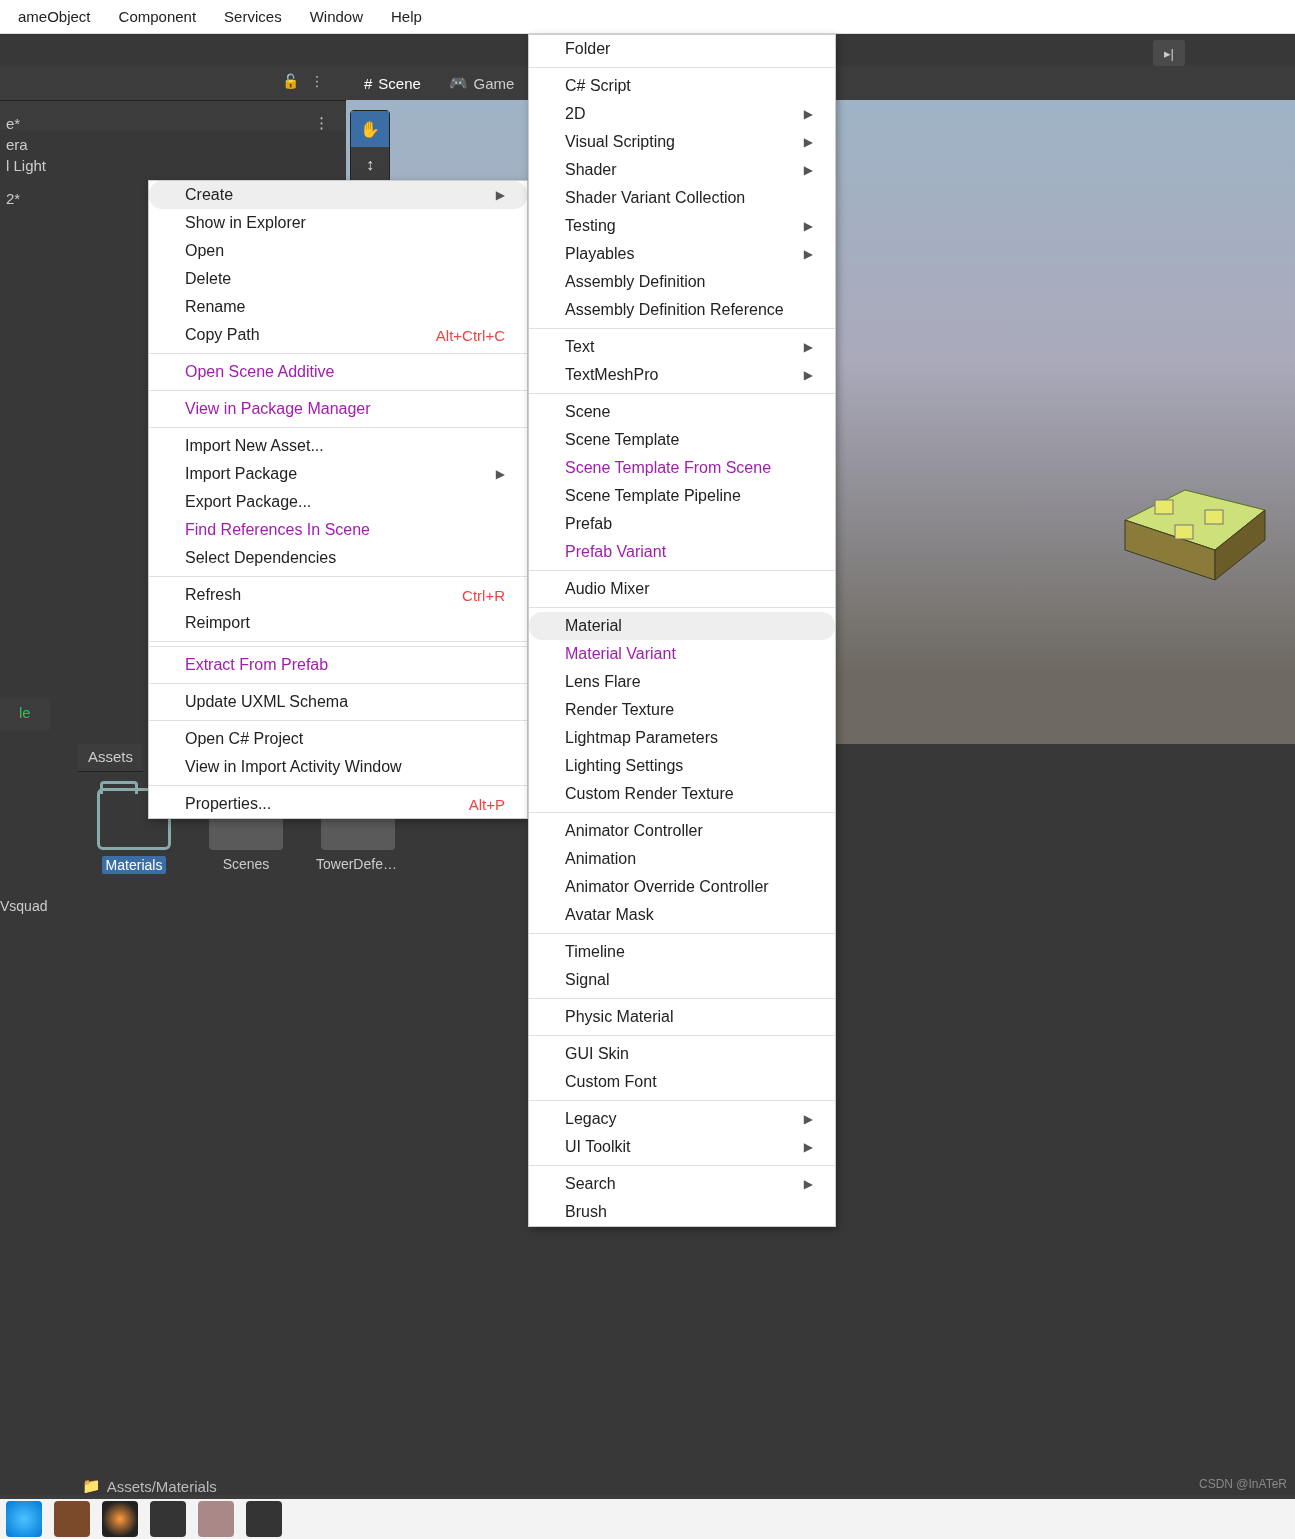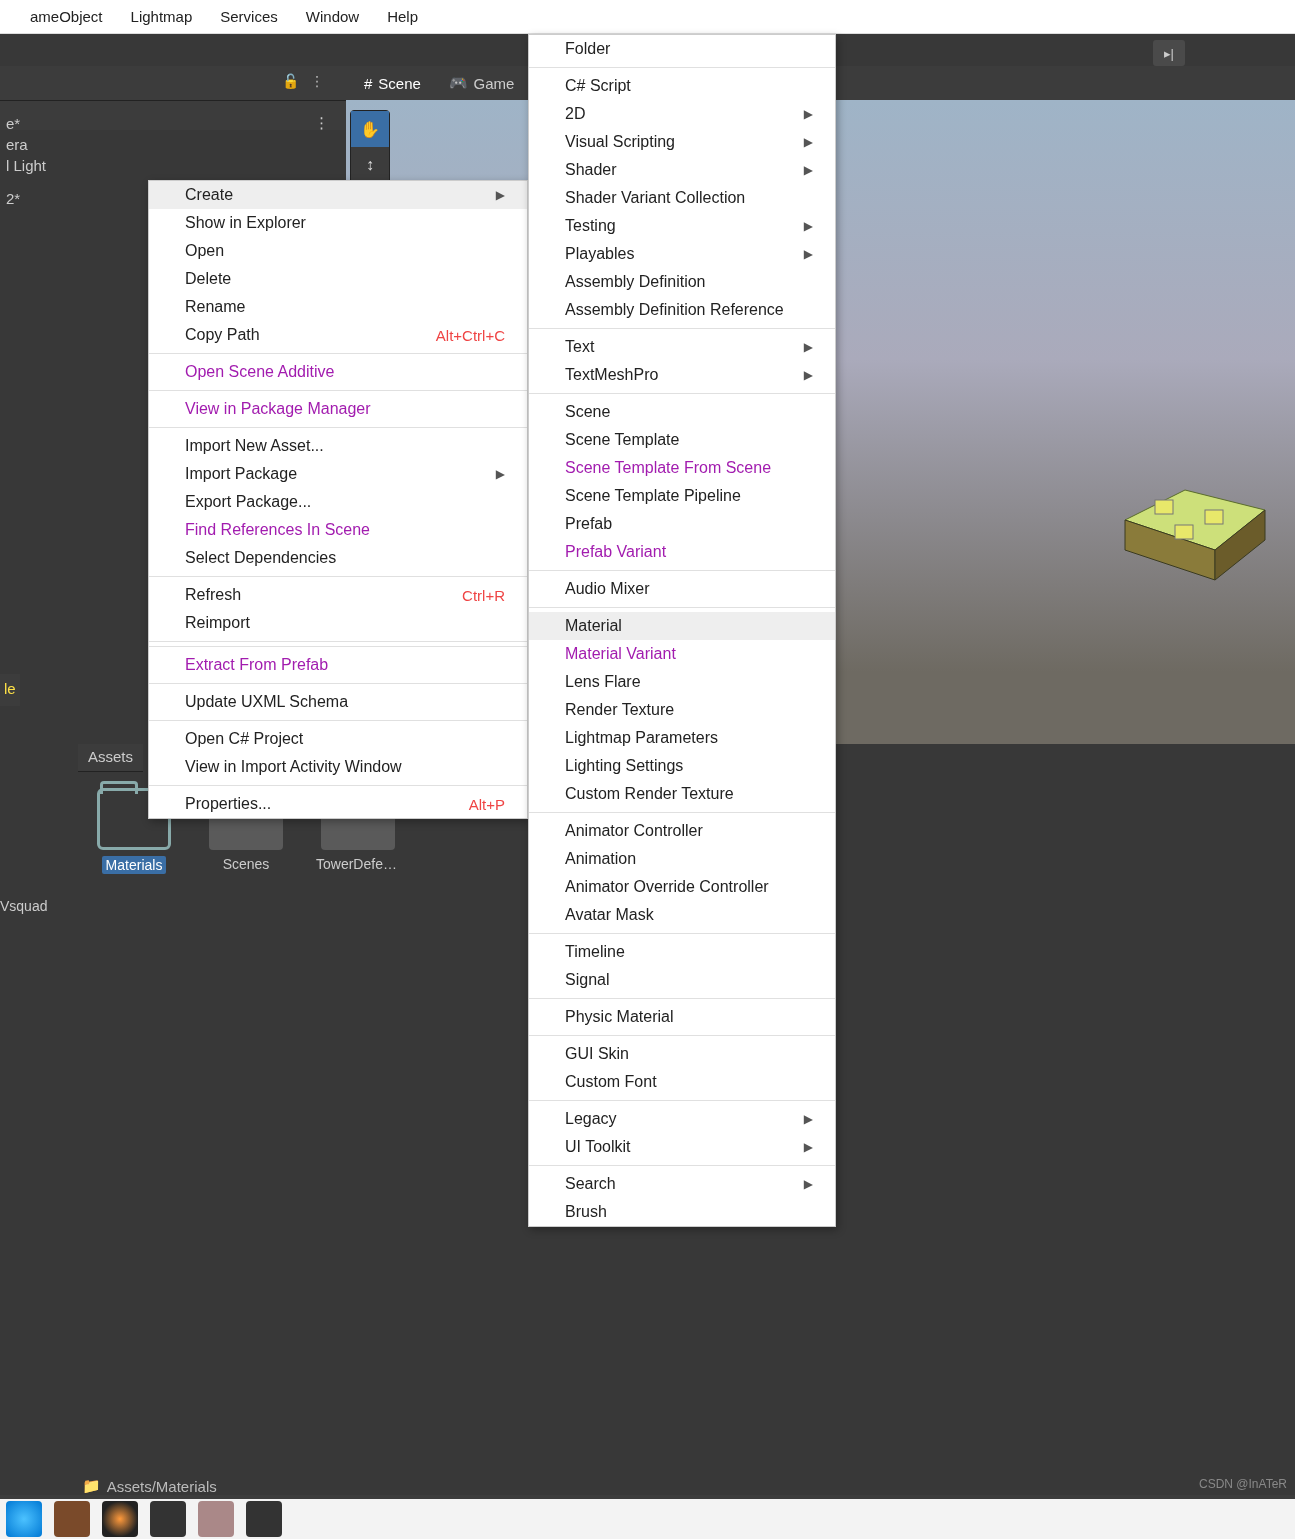--- a/index.html
+++ b/index.html
@@ -1,18 +1,18 @@
 <!DOCTYPE html>
 <html><head>
 <meta charset="utf-8">
 <style>
 * { margin: 0; padding: 0; box-sizing: border-box; font-family: "Segoe UI", Arial, sans-serif; }
 body { width: 1295px; height: 1539px; background: #383838; overflow: hidden; position: relative; }
 
-.menubar { background: #fff; height: 34px; display: flex; align-items: center; padding-left: 16px; border-bottom: 1px solid #ddd; }
+.menubar { background: #fff; height: 34px; display: flex; align-items: center; padding-left: 4px; border-bottom: 1px solid #ddd; }
 .menubar-item { padding: 0 14px; font-size: 15px; color: #222; cursor: default; }
 
 .dark-bar { background: #383838; height: 32px; }
 
 .tabs-row { background: #3c3c3c; height: 34px; display: flex; align-items: center; position: relative; }
 .tabs-row .left-controls { position: absolute; right: 968px; display:flex; gap:6px; }
 .icon-btn { width: 20px; height: 20px; color: #bbb; font-size: 14px; text-align:center; }
 .tab { display:flex; align-items:center; gap:6px; padding: 0 14px; height:100%; color:#ccc; font-size:15px; }
 .tab.active { background:#3c3c3c; color:#fff; }
 .tab-container { position:absolute; left:350px; display:flex; height:100%; }
@@ -25,21 +25,21 @@
 
 .hierarchy { position:absolute; top:112px; left:0; width:335px; color:#ccc; font-size:15px; }
 .hierarchy-item { padding:2px 6px; display:flex; align-items:center; justify-content:space-between; }
 
 .scene-area { position:absolute; top:100px; left:346px; right:0; bottom:400px; background: linear-gradient(#9fb4c7 0%, #aab 25%, #6e6a62 55%, #6e6a62 100%); }
 .tool-palette { position:absolute; top:10px; left:4px; width:40px; background:#3c3c3c; border:1px solid #222; border-radius:4px; display:flex; flex-direction:column; }
 .tool-palette .tool { height:36px; display:flex; align-items:center; justify-content:center; color:#ddd; }
 .tool-palette .tool.active { background:#4b6; background:#3a6ea5; }
 .voxel-preview { position:absolute; right:10px; top:360px; width:180px; height:140px; }
 
-.console-tab-row { position:absolute; top:674px; left:0; height:32px; background:#3c3c3c; color:#fde047; font-size:15px; padding:6px 4px; }
+.console-tab-row { position:absolute; top:698px; left:0; height:32px; background:#3c3c3c; color:#22c55e; font-size:15px; padding:6px 19px; }
 
 .project-panel { position:absolute; top:744px; left:0; right:0; bottom:40px; background:#383838; }
 .project-header { background:#3c3c3c; height:28px; color:#ccc; font-size:15px; padding:4px 10px; border-bottom:1px solid #222; position:absolute; left:78px; }
 .project-sidebar { position:absolute; left:0; top:28px; width:78px; background:#383838; color:#ccc; font-size:14px; padding-top:126px; }
 .project-content { position:absolute; left:82px; top:34px; display:flex; gap:28px; padding:10px; }
 .folder-tile { width:84px; display:flex; flex-direction:column; align-items:center; gap:6px; }
 .folder-icon { width:74px; height:62px; background:#5a5a5a; border-radius:4px; position:relative; }
 .folder-icon.outlined { background:none; border:3px solid #8aa; border-radius:6px; }
 .folder-icon.outlined::before { content:""; position:absolute; top:-10px; left:0; width:32px; height:10px; border:3px solid #8aa; border-bottom:none; border-radius:4px 4px 0 0; }
 .folder-label { color:#ccc; font-size:14px; text-align:center; white-space:nowrap; overflow:hidden; text-overflow:ellipsis; max-width:84px; }
@@ -49,21 +49,21 @@
 .status-bar { position:absolute; bottom:18px; left:0; right:0; height:26px; background:#3c3c3c; color:#ccc; font-size:14px; padding:4px 2px; white-space:nowrap; overflow:hidden; }
 
 .taskbar { position:absolute; bottom:0; left:0; right:0; height:40px; background:#f3f3f3; display:flex; align-items:center; gap:12px; padding-left:6px; }
 .taskbar .tb-icon { width:36px; height:36px; border-radius:4px; background:#555; }
 
 .watermark { position:absolute; bottom:48px; right:8px; color:#888; font-size:12px; }
 
 
 .ctx-menu { position:absolute; background:#fff; border:1px solid #ccc; box-shadow:2px 3px 8px rgba(0,0,0,.3); font-size:16px; color:#222; }
 .ctx-menu .item { padding:5px 22px 5px 36px; display:flex; justify-content:space-between; align-items:center; cursor:default; white-space:nowrap; }
-.ctx-menu .item.highlight { background:#eee; }
+.ctx-menu .item.highlight { background:#eee;border-radius:13px; }
 .ctx-menu .item.disabled { color:#a21caf; }
 .ctx-menu .sep { height:1px; background:#e0e0e0; margin:4px 0; }
 .ctx-menu .arrow { font-size:12px; color:#555; margin-left:30px; }
 .ctx-menu .shortcut { color:#ef4444; font-size:15px; margin-left:30px; }
 
 .menu1 { top:180px; left:148px; width:380px; }
 .menu2 { top:34px; left:528px; width:308px; }
 
 .play-controls { position:absolute; top:40px; right:110px; display:flex; gap:4px; }
 .play-btn { width:32px; height:26px; background:#4a4a4a; border-radius:3px; display:flex; align-items:center; justify-content:center; color:#ccc; font-size:13px; }
@@ -71,21 +71,21 @@
 .right-toolbar { position:absolute; top:100px; right:4px; display:flex; gap:4px; }
 .rt-btn { width:28px; height:22px; background:#505050; border-radius:3px; }
 
 svg { display:block; }
 </style>
 </head>
 <body>
 
 <div class="menubar">
   <div class="menubar-item">ameObject</div>
-  <div class="menubar-item">Lightmap</div>
+  <div class="menubar-item">Component</div>
   <div class="menubar-item">Services</div>
   <div class="menubar-item">Window</div>
   <div class="menubar-item">Help</div>
 </div>
 
 <div class="dark-bar"></div>
 
 <div class="play-controls">
   <div class="play-btn">▸|</div>
 </div>

